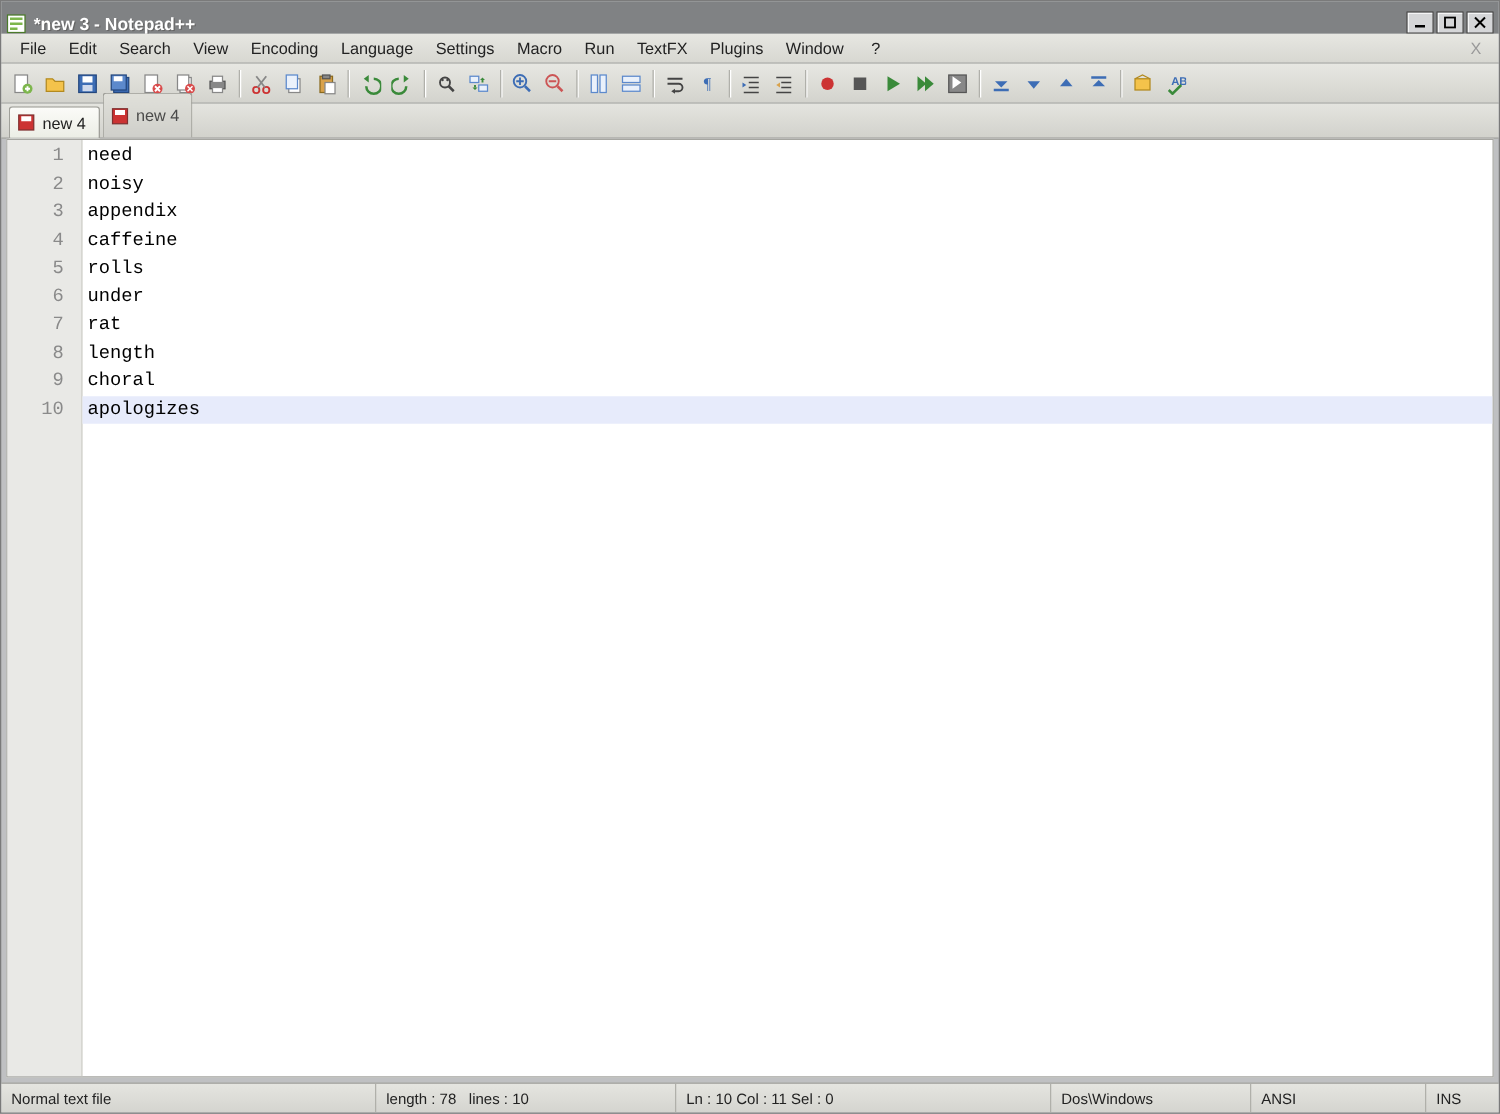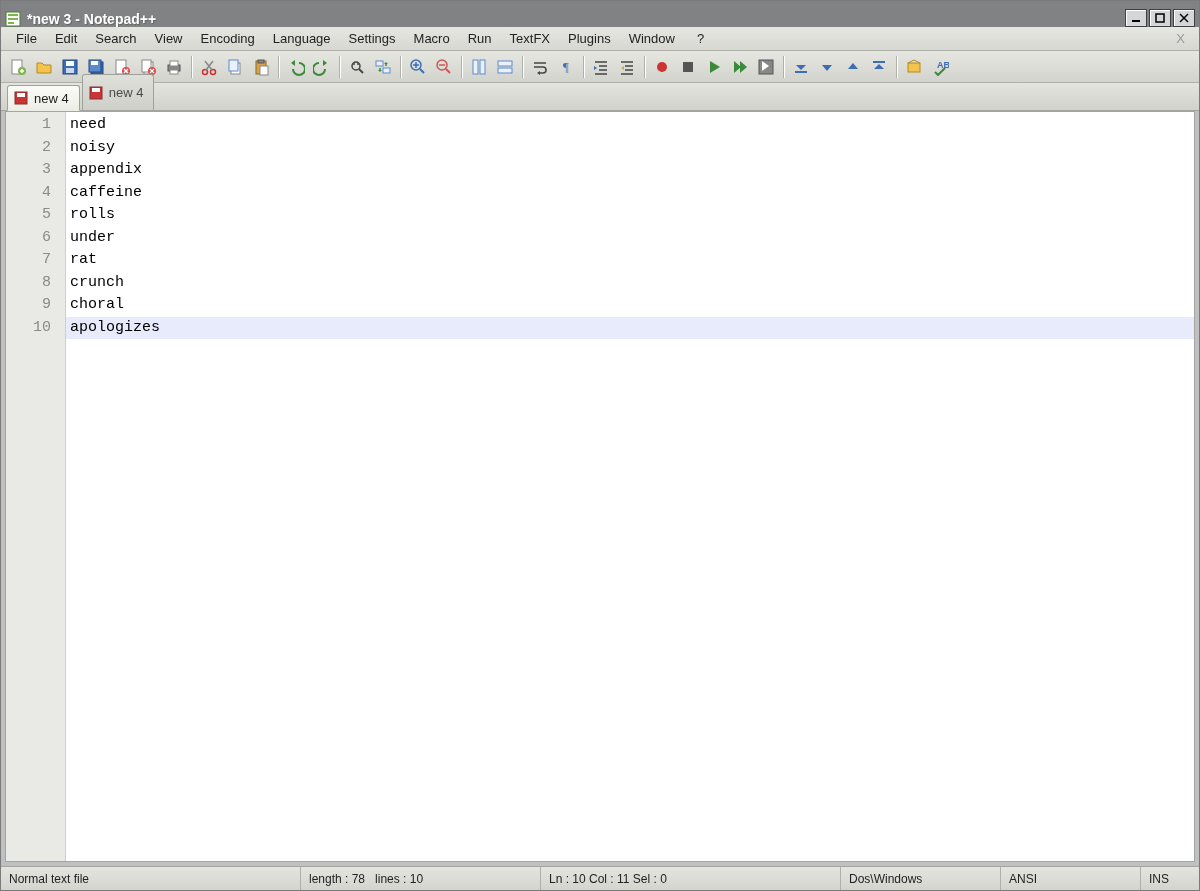--- a/index.html
+++ b/index.html
@@ -446,21 +446,21 @@
       <div class="ln">10</div>
     </div>
   <div class="text-area" id="textarea">
       <div class="text-line">need</div>
       <div class="text-line">noisy</div>
       <div class="text-line">appendix</div>
       <div class="text-line">caffeine</div>
       <div class="text-line">rolls</div>
       <div class="text-line">under</div>
       <div class="text-line">rat</div>
-      <div class="text-line">crunch</div>
+      <div class="text-line">length</div>
       <div class="text-line">choral</div>
       <div class="text-line highlight">apologizes</div>
     </div>
 </div>
 
 <div class="statusbar">
   <div class="cell w1">Normal text file</div>
   <div class="cell w2">
     <span>length : 78</span>&nbsp;&nbsp;&nbsp;
     <span>lines : 10</span>

